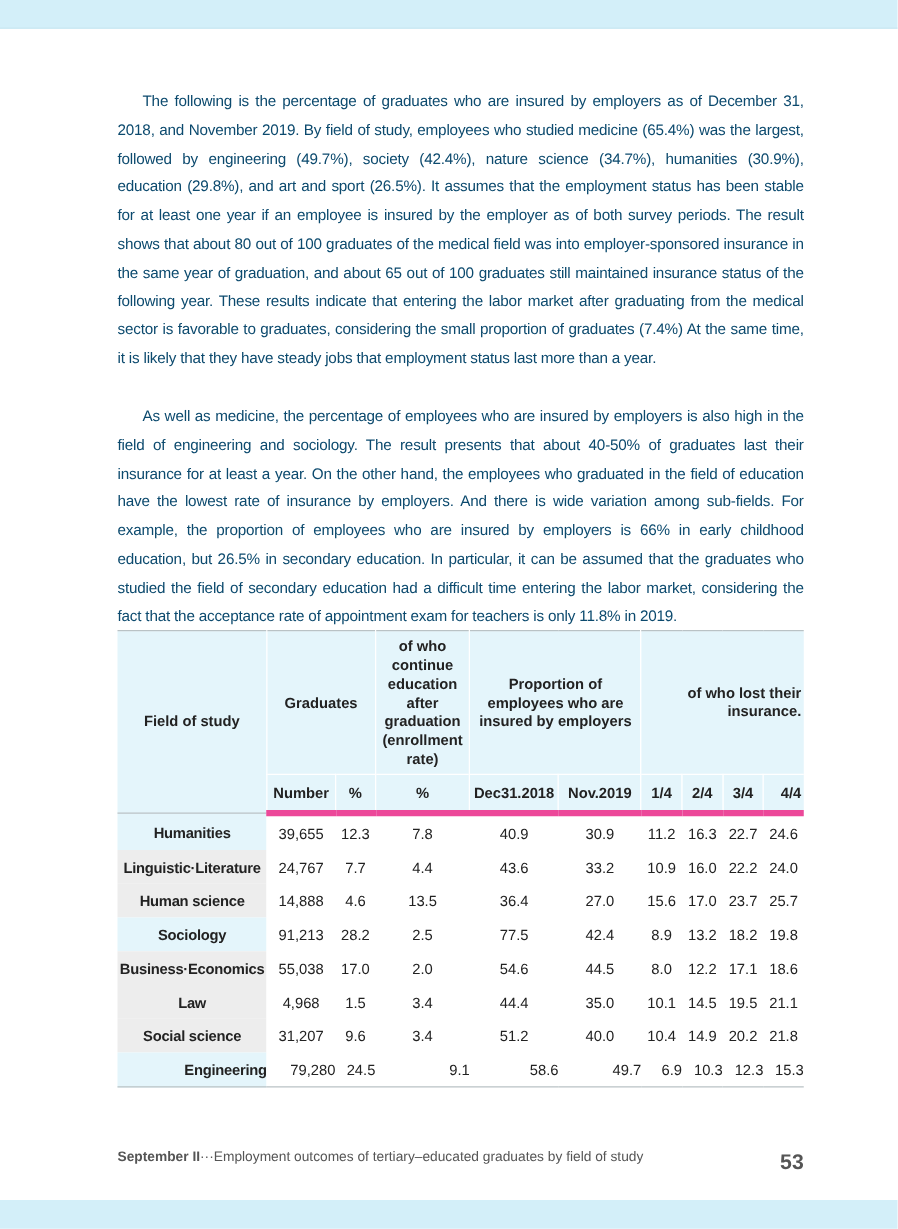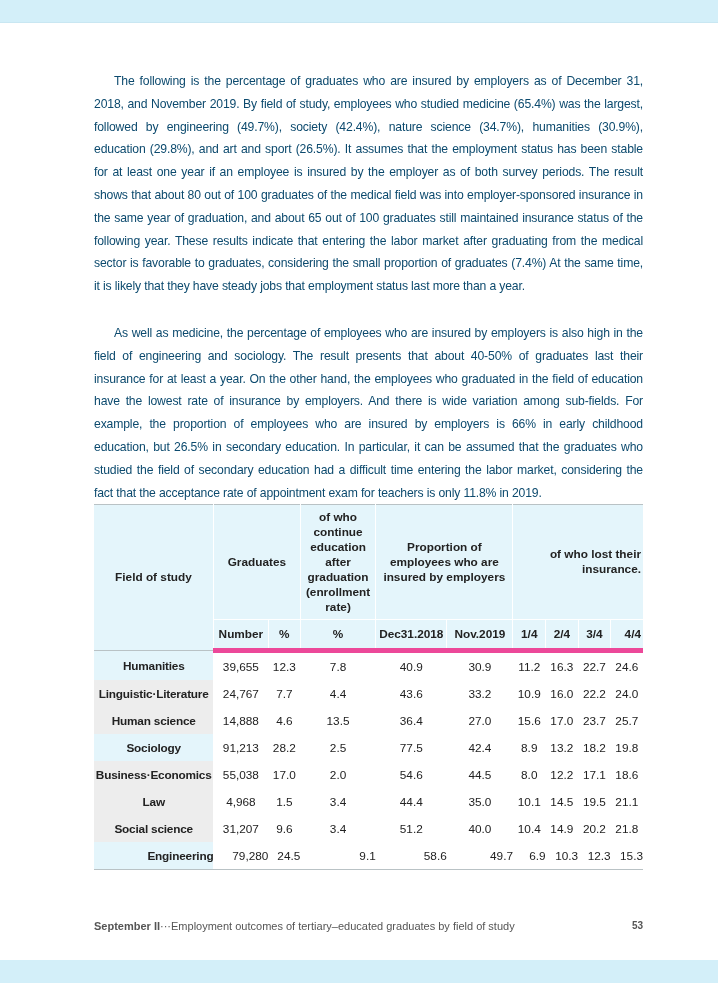--- a/index.html
+++ b/index.html
@@ -28,21 +28,21 @@
   thead tr.h2 th { height: 28px; border-top: 1px solid #ffffff; border-bottom: 5px solid #ec4899; }
   thead th.field-head { width: 117px; border-left: none; border-bottom: 1px solid #b9c2c5; }
   thead th:last-child { border-right: none; text-align: right; }
   tbody td { height: 27px; text-align: center; padding: 0; font-size: 11.8px; }
   tbody td.field { font-weight: bold; letter-spacing: -0.2px; }
   tbody tr.cat td.field { background: #e4f5fb; margin-top: 11px; }
   tbody tr.sub td.field { background: #ededed; }
   tbody tr:last-child td { border-bottom: 1px solid #b9c2c5; text-align: right; }
   .footer { position: absolute; left: 94px; top: 920px; width: 549px; font-size: 11px; color: #555; display: flex; justify-content: space-between; }
   .footer .issue { font-weight: bold; margin-top: 33px; }
-  .footer .page-num { font-weight: bold; font-size: 10px; }
+  .footer .page-num { font-weight: bold; font-size: 17px; }
 </style>
 </head>
 <body>
 
 <div class="top-band"></div>
 
 <div class="content">
   <p class="para">The following is the percentage of graduates who are insured by employers as of December 31, 2018, and November 2019. By field of study, employees who studied medicine (65.4%) was the largest, followed by engineering (49.7%), society (42.4%), nature science (34.7%), humanities (30.9%), education (29.8%), and art and sport (26.5%). It assumes that the employment status has been stable for at least one year if an employee is insured by the employer as of both survey periods. The result shows that about 80 out of 100 graduates of the medical field was into employer-sponsored insurance in the same year of graduation, and about 65 out of 100 graduates still maintained insurance status of the following year. These results indicate that entering the labor market after graduating from the medical sector is favorable to graduates, considering the small proportion of graduates (7.4%) At the same time, it is likely that they have steady jobs that employment status last more than a year.</p>
   <p class="para">As well as medicine, the percentage of employees who are insured by employers is also high in the field of engineering and sociology. The result presents that about 40-50% of graduates last their insurance for at least a year. On the other hand, the employees who graduated in the field of education have the lowest rate of insurance by employers. And there is wide variation among sub-fields. For example, the proportion of employees who are insured by employers is 66% in early childhood education, but 26.5% in secondary education. In particular, it can be assumed that the graduates who studied the field of secondary education had a difficult time entering the labor market, considering the fact that the acceptance rate of appointment exam for teachers is only 11.8% in 2019.</p>
 

